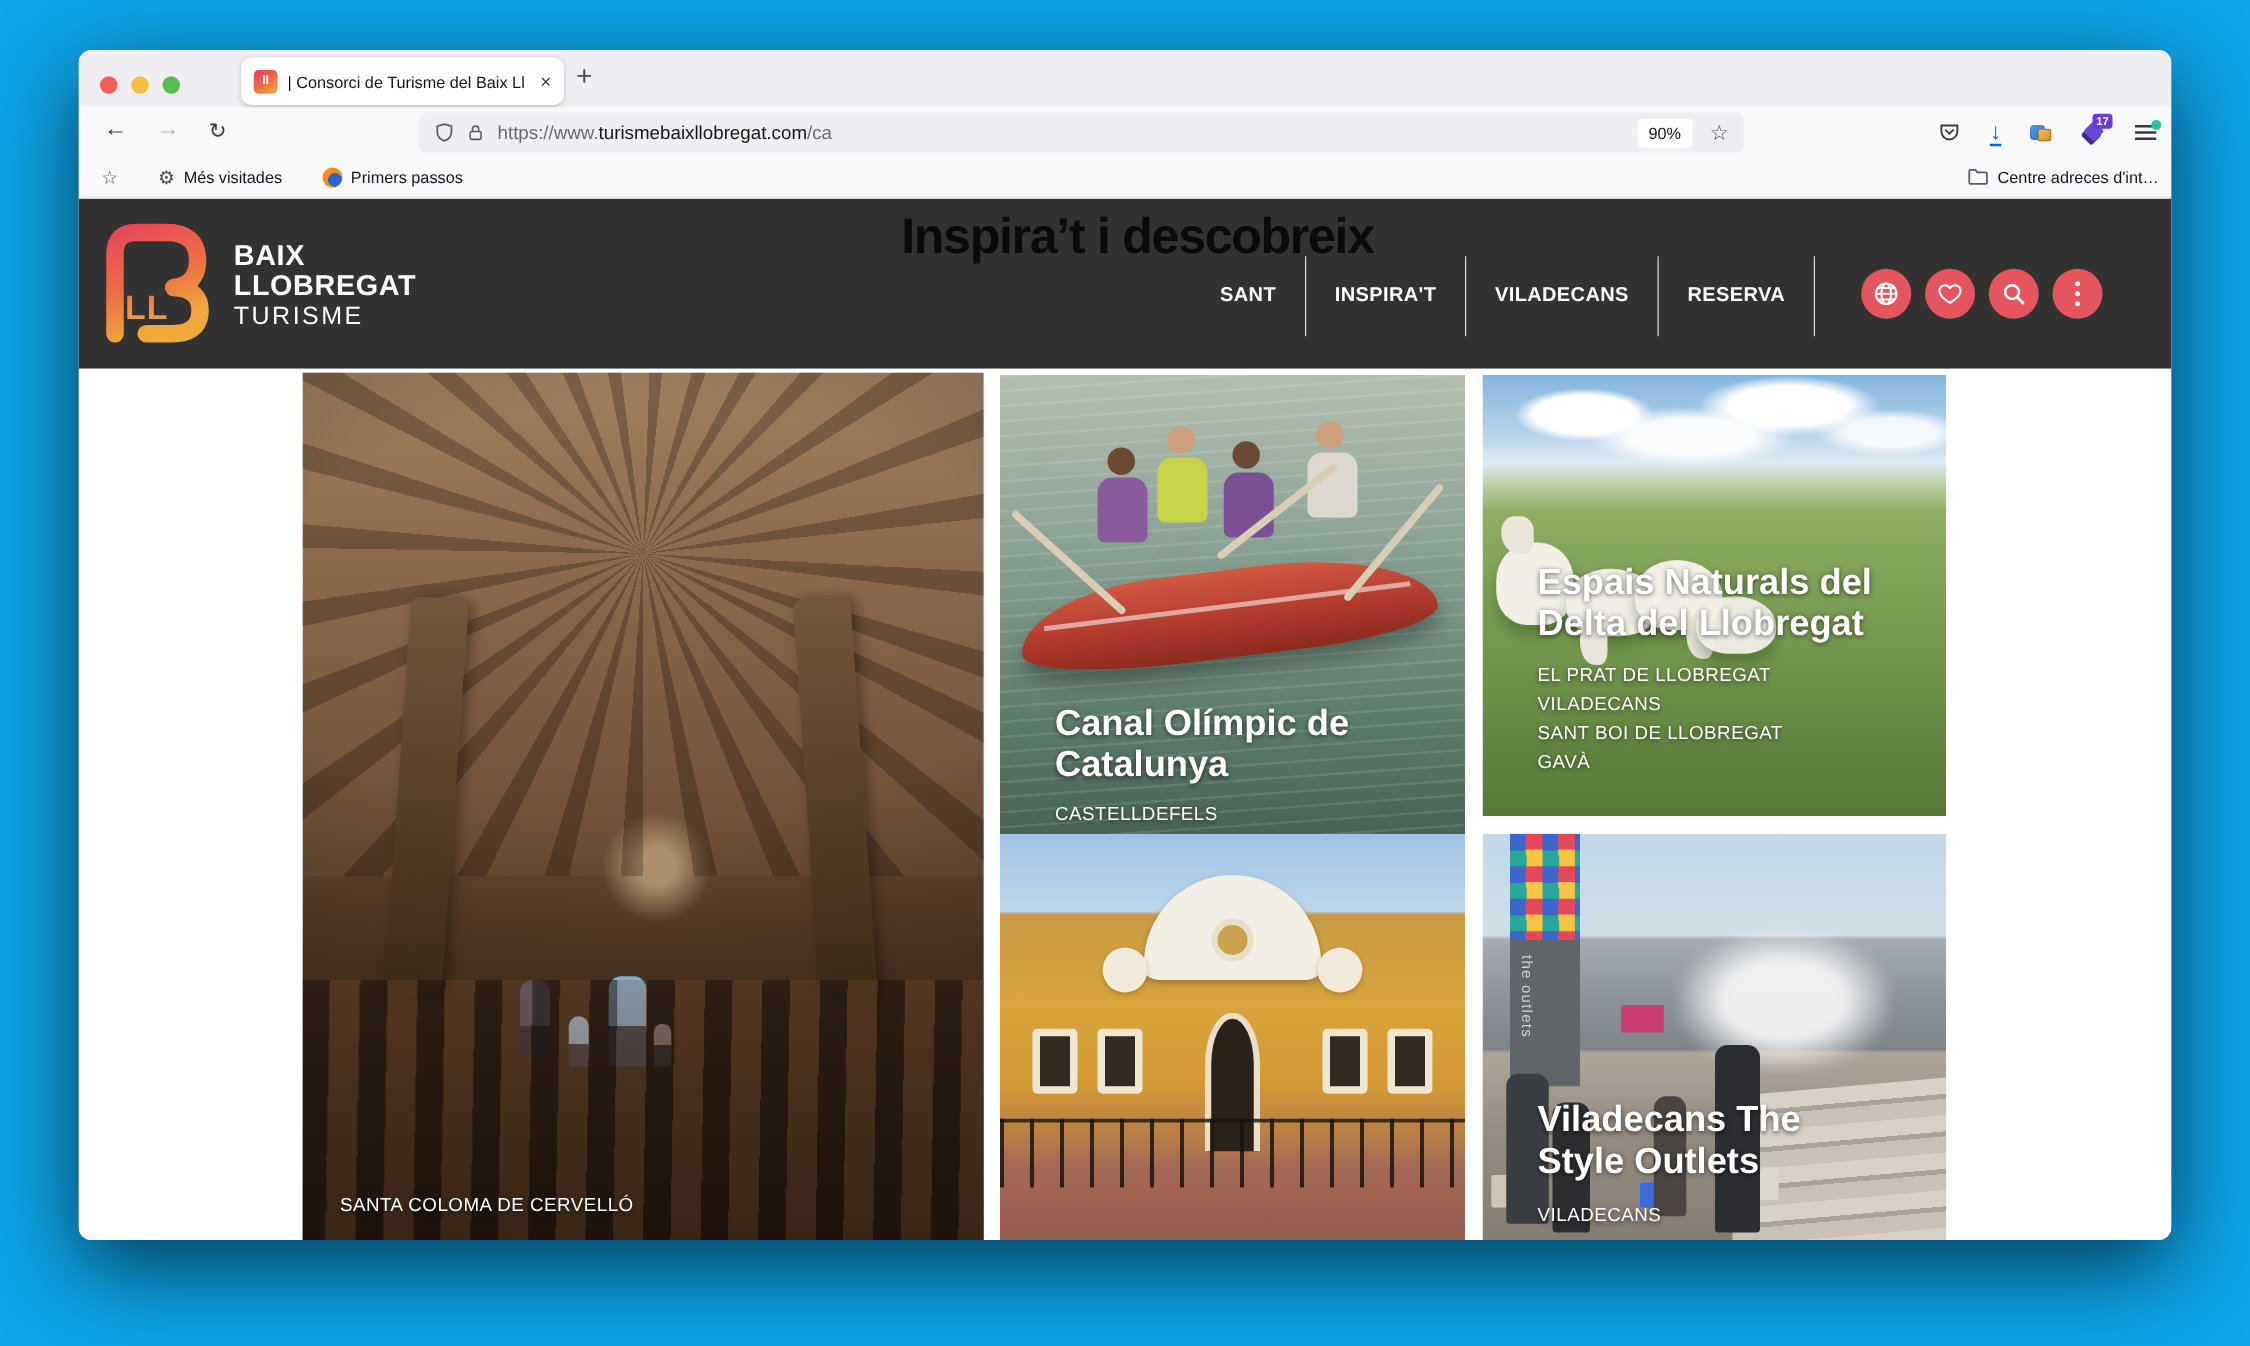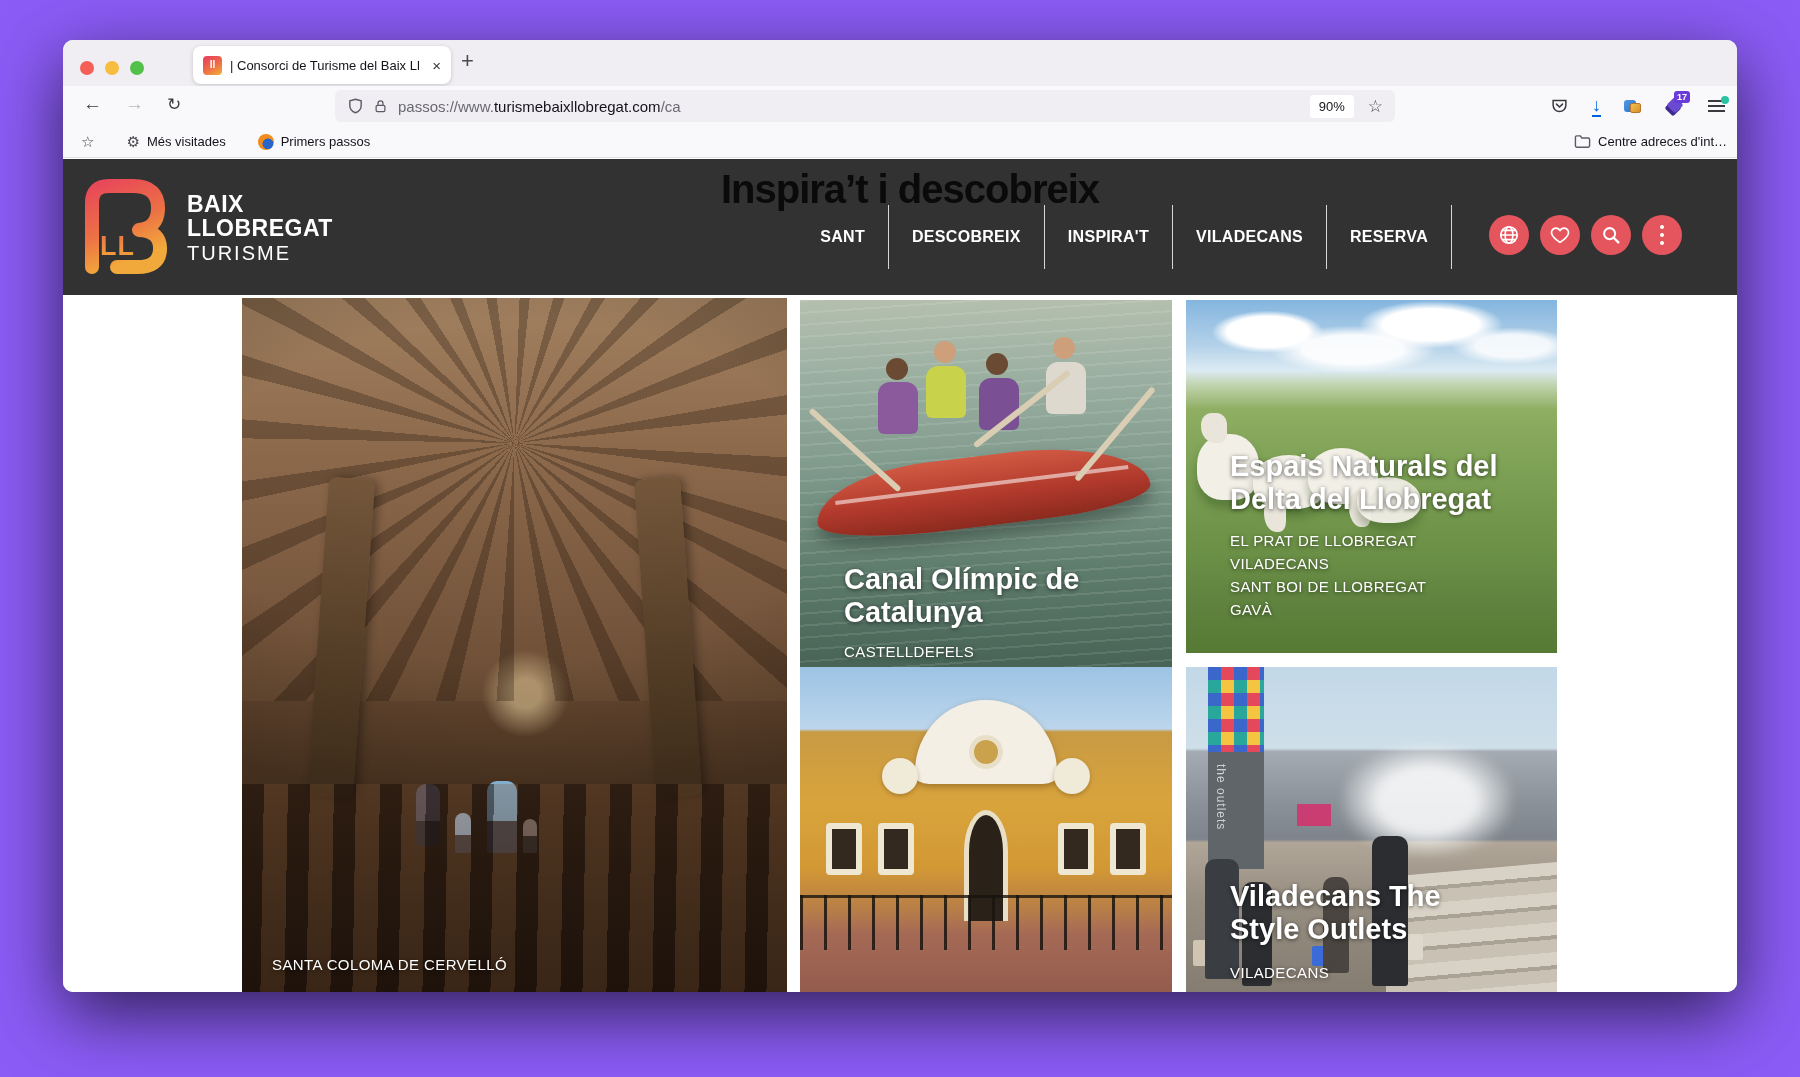--- a/index.html
+++ b/index.html
@@ -1,18 +1,18 @@
 <!DOCTYPE html>
 <html><head>
 <meta charset="utf-8">
 <style>
   * { margin:0; padding:0; box-sizing:border-box; }
   html,body { width:1800px; height:1077px; background:#000; overflow:hidden;
               font-family:"Liberation Sans", sans-serif; }
-  .stage { position:relative; width:1800px; height:1077px; background:#8b5cf6; }
+  .stage { position:relative; width:1800px; height:1077px; background:#0ea5e9; }
   .window { position:absolute; left:63px; top:40px; width:1674px; height:952px;
             border-radius:10px; overflow:hidden; background:#fff;
             box-shadow:0 22px 70px rgba(0,0,0,.65); }
 
   
   .tabstrip { position:absolute; left:0; top:0; width:100%; height:46px; background:#f0eef2; }
   .tl { position:absolute; top:21px; width:14px; height:14px; border-radius:50%; }
   .tl.red { left:17px; background:#f55f57; }
   .tl.yellow { left:42px; background:#f6bd3e; }
   .tl.green { left:67px; background:#53c149; }
@@ -255,21 +255,21 @@
       <span class="navbtn reload">↻</span>
 
       <div class="urlbar">
         <svg width="17" height="18" viewBox="0 0 24 24">
           <path d="M12 2.5l8 2.3v6.4c0 5.6-4 8.9-8 10.3-4-1.4-8-4.7-8-10.3V4.8z" fill="none" stroke="#5b5b66" stroke-width="2"></path>
         </svg>
         <svg width="15" height="17" viewBox="0 0 24 24" style="margin-left:9px;">
           <rect x="5" y="10" width="14" height="10" rx="2" fill="none" stroke="#5b5b66" stroke-width="2"></rect>
           <path d="M8 10V7a4 4 0 0 1 8 0v3" fill="none" stroke="#5b5b66" stroke-width="2"></path>
         </svg>
-        <span class="url-text"><span class="url-dim">passos://www.</span><span class="url-strong">turismebaixllobregat.com</span><span class="url-dim">/ca</span></span>
+        <span class="url-text"><span class="url-dim">https://www.</span><span class="url-strong">turismebaixllobregat.com</span><span class="url-dim">/ca</span></span>
         <span class="zoom-pill">90%</span>
         <span class="url-star">☆</span>
       </div>
 
       <div class="toolicons">
         <svg width="19" height="18" viewBox="0 0 24 24">
           <path d="M3.5 4.5h17v6.5a8.5 8.5 0 0 1-17 0z" fill="none" stroke="#3a3a3e" stroke-width="2"></path>
           <path d="M8 9.5l4 3.8 4-3.8" fill="none" stroke="#3a3a3e" stroke-width="2" stroke-linecap="round"></path>
         </svg>
         <span class="dl-arrow">↓</span>
@@ -328,21 +328,20 @@
           <div class="b">BAIX</div>
           <div class="b">LLOBREGAT</div>
           <div class="t">TURISME</div>
         </div>
       </div>
 
       <div class="page-heading">Inspira’t i descobreix</div>
 
       <nav class="main-nav">
         <a class="nav-item">SANT</a>
-        <a class="nav-item">DESCOBREIX</a>
         <a class="nav-item">INSPIRA'T</a>
         <a class="nav-item">VILADECANS</a>
         <a class="nav-item">RESERVA</a>
       </nav>
 
       <div class="actions">
         <span class="circle-btn">
           <svg width="22" height="22" viewBox="0 0 24 24">
             <circle cx="12" cy="12" r="9" fill="none" stroke="#fff" stroke-width="1.8"></circle>
             <ellipse cx="12" cy="12" rx="4.2" ry="9" fill="none" stroke="#fff" stroke-width="1.8"></ellipse>

